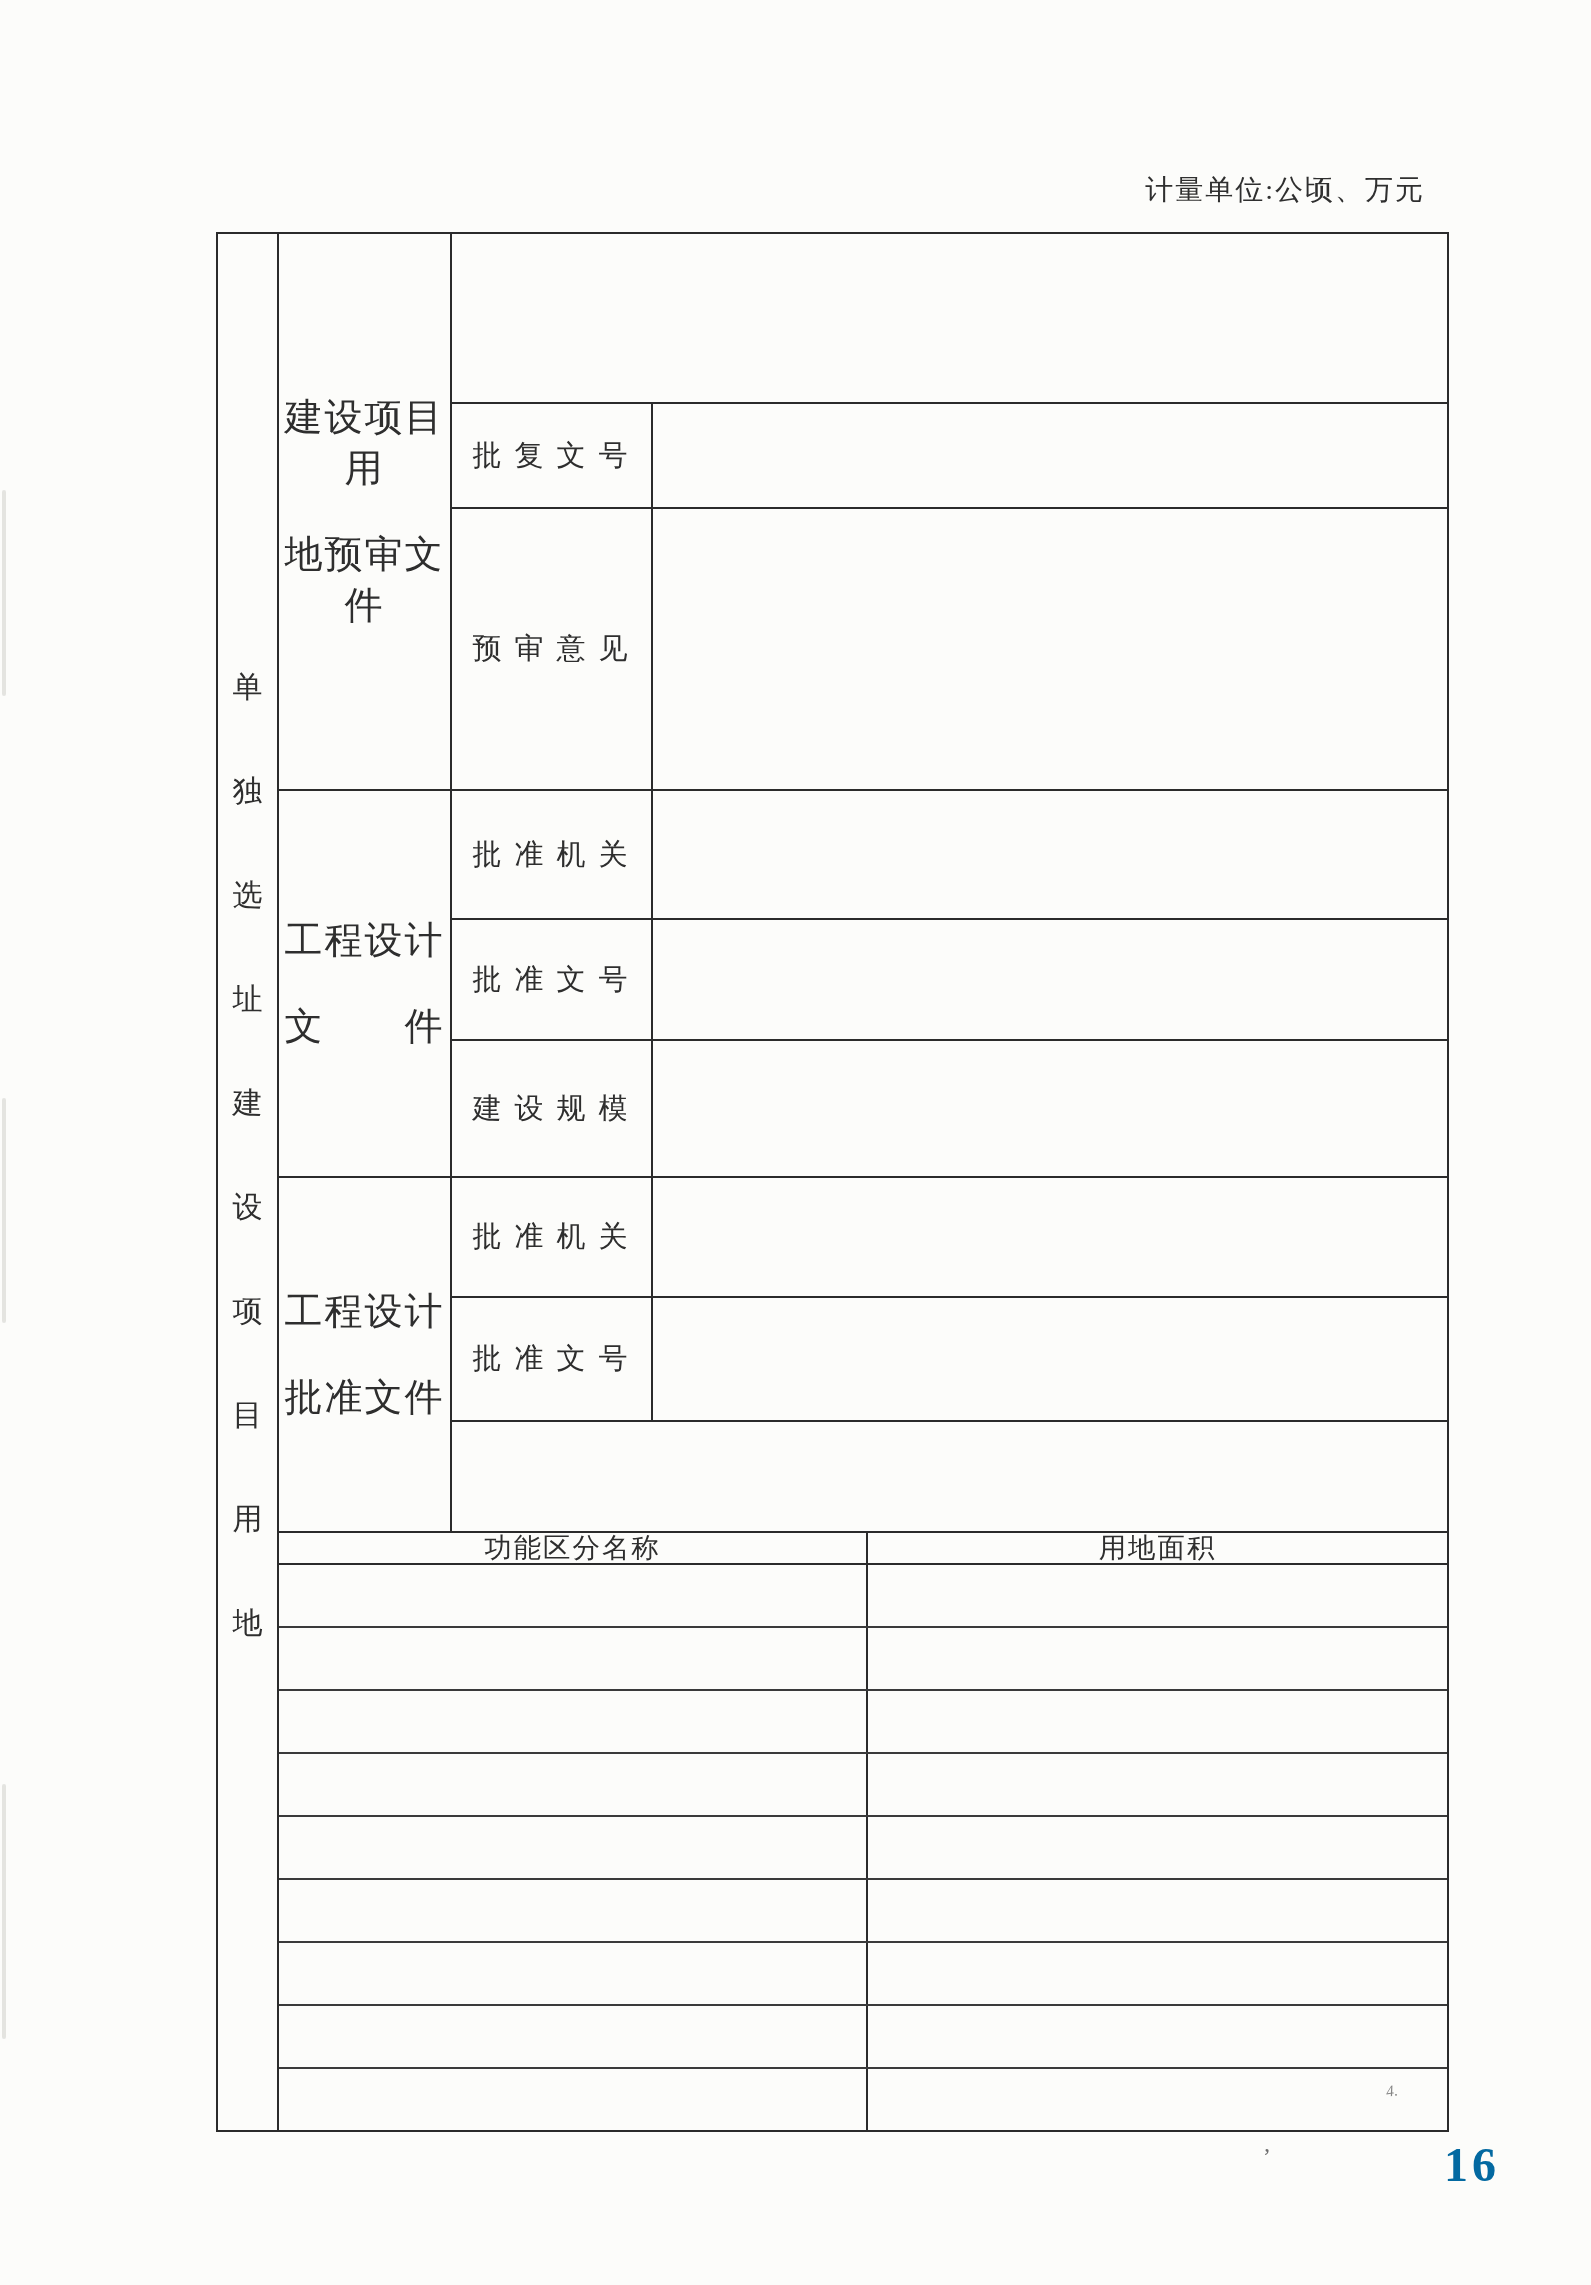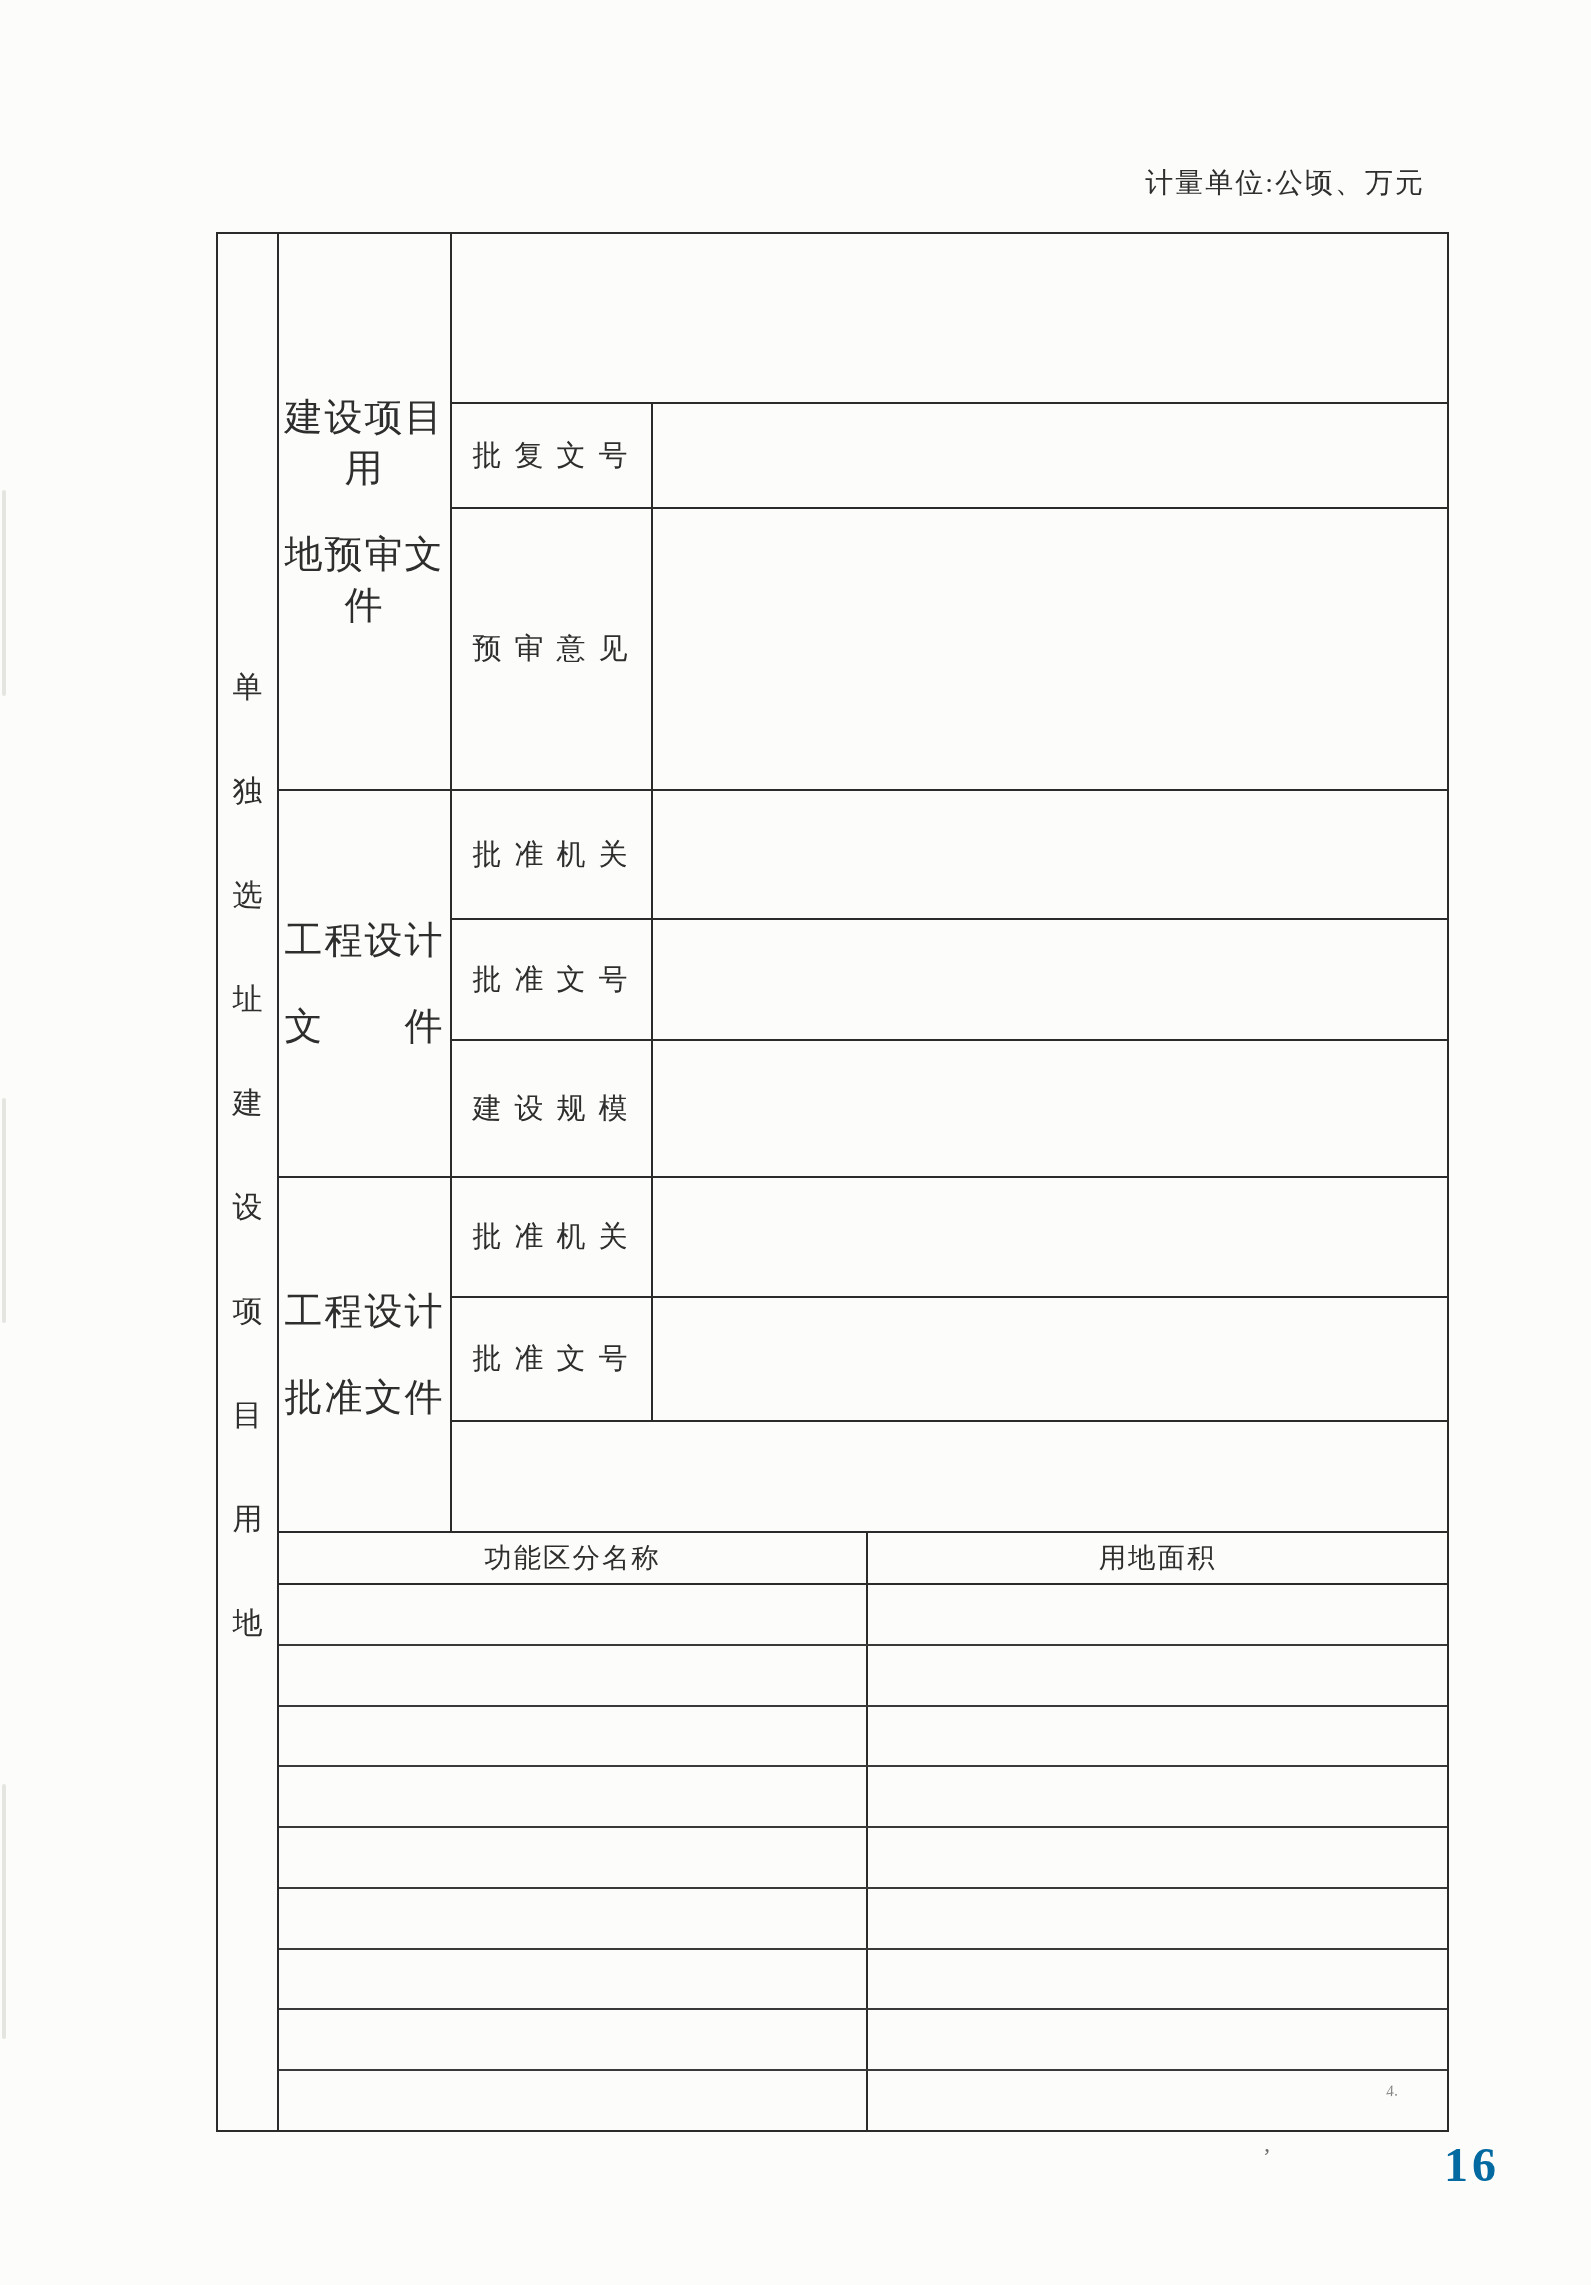--- a/index.html
+++ b/index.html
@@ -6,21 +6,21 @@
   .page{
     position:relative;
     width:1592px;height:2286px;
     background:#fcfcfa;
     font-family:"Liberation Serif","DejaVu Serif",serif;
     color:#333;
     overflow:hidden;
   }
   
   .unit-note{
-    position:absolute;top:164px;right:167px;
+    position:absolute;top:171px;right:167px;
     font-size:28px;letter-spacing:2px;color:#2f2f2f;
   }
   
   .tbl{
     position:absolute;left:216px;top:232px;
     width:1233px;height:1900px;
     border:2.9px solid #2b2b2b;
     display:flex;
     box-sizing:border-box;
   }
@@ -62,21 +62,21 @@
     width:201px;
     border-right:2px solid #2b2b2b;
     display:flex;align-items:center;justify-content:center;
     font-size:29px;letter-spacing:2.9px;color:#2e2e2e;
     white-space:pre;
   }
   .vcell{flex:1;font-size:27.4px;color:#333;}
   
   .ftab{flex:1;display:flex;flex-direction:column;}
   .fhead{
-    height:52px;display:flex;
+    height:32px;display:flex;
     border-bottom:2px solid #2b2b2b;
     font-size:27.4px;color:#2e2e2e;letter-spacing:2px;
   }
   .frow{flex:1;display:flex;}
   .frow + .frow{border-top:2px solid #3a3a3a;}
   .fc1{width:589px;border-right:2px solid #2b2b2b;
        display:flex;align-items:center;justify-content:center;}
   .fc2{flex:1;display:flex;align-items:center;justify-content:center;}
   .fcell{font-size:25.5px;color:#333;}
   

